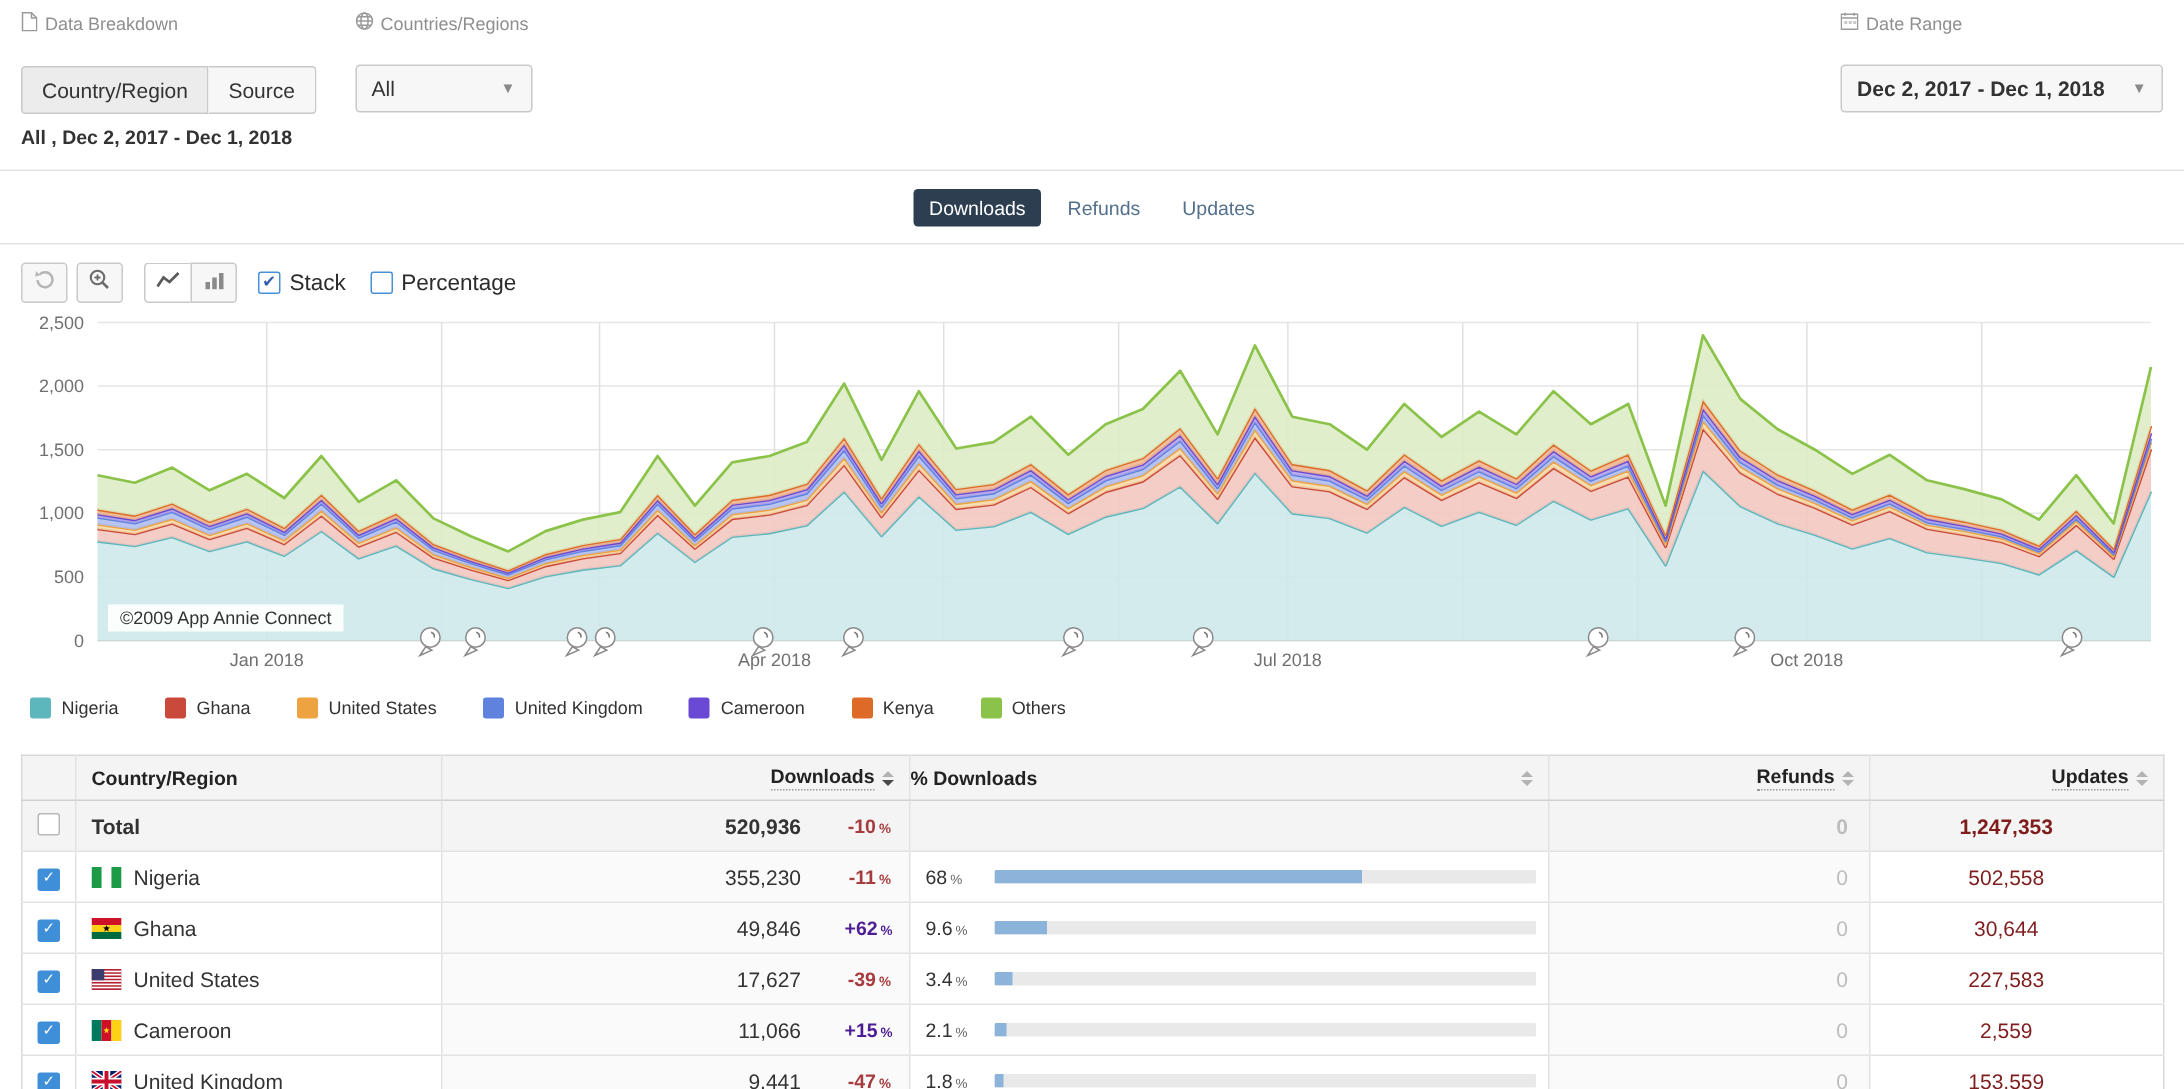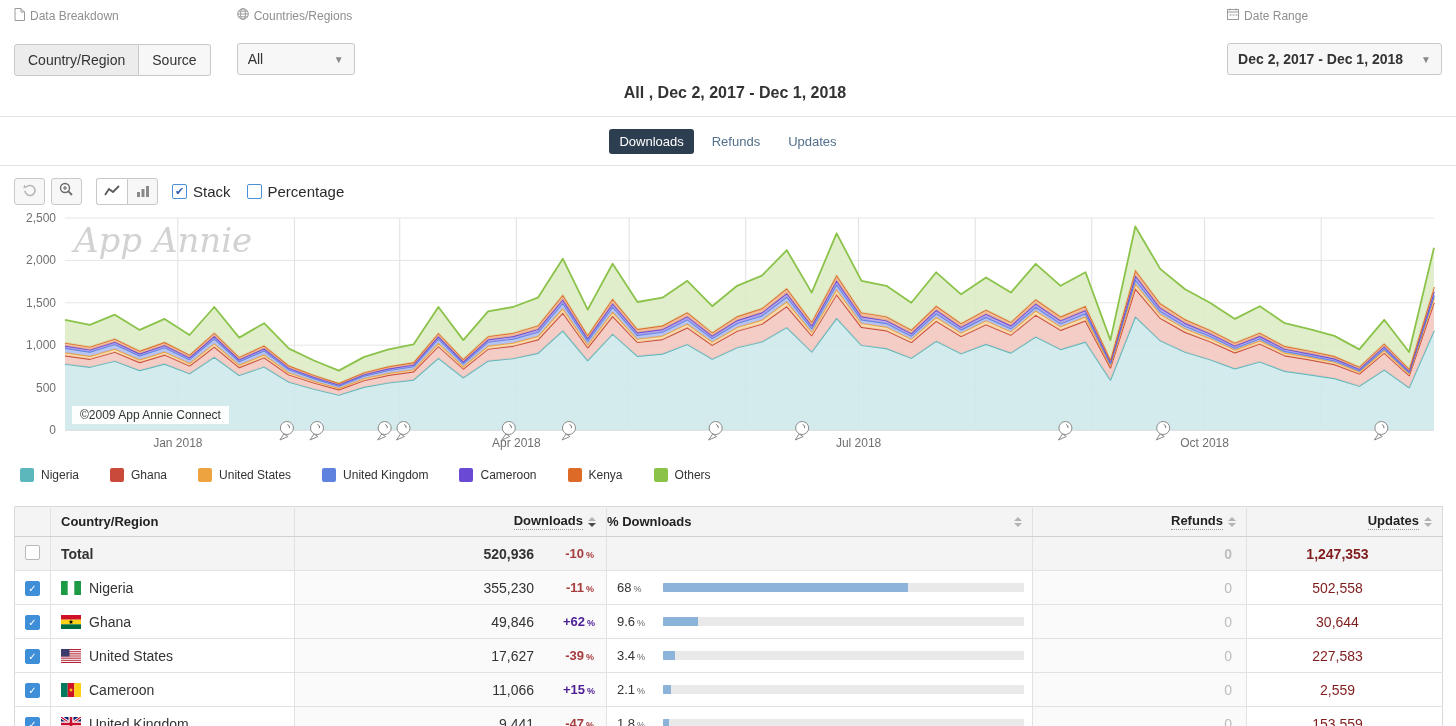--- a/index.html
+++ b/index.html
@@ -16,21 +16,21 @@
   .gbtn + .gbtn { border-left:none; }
   .gbtn:first-child { border-radius:3px 0 0 3px; }
   .gbtn:last-child { border-radius:0 3px 3px 0; }
   .gbtn.active { background:#ececec; }
   .select { display:inline-flex; align-items:center; justify-content:space-between; min-width:118px;
     font-size:14px; background:#f7f7f7; border:1px solid #c9c9c9; border-radius:3px; padding:7px 10px; cursor:pointer; }
   .select .caret { color:#8a8a8a; font-size:10px; margin-left:18px; }
   .spacer { flex:1; }
   .select.daterange { font-weight:bold; min-width:190px; }
 
-  .subtitle { font-size:16px; font-weight:bold; color:#333; margin:8px 0 0 14px;text-align:center; }
+  .subtitle { font-size:13px; font-weight:bold; color:#333; margin:8px 0 0 14px; }
 
   .rule { border-top:1px solid #e3e3e3; margin-top:14px; }
 
   
   .tabs-row { display:flex; justify-content:center; align-items:center; height:49px; border-bottom:1px solid #e3e3e3; }
   .tab { font-size:13px; color:#53708c; background:none; border:none; padding:5px 10px; cursor:pointer; font-family:inherit; }
   .tab.active { background:#2d3e50; color:#fff; border-radius:3px; }
   .tab + .tab { margin-left:8px; }
 
   
@@ -295,21 +295,20 @@
         <path d="M 1160.2087912087911 226 l -4 6 l 8 -3.5 z" fill="#fff" stroke="#8a8a8a"></path>
         <circle cx="1163.2087912087911" cy="220" r="6.5" fill="#fff" stroke="#8a8a8a"></circle>
         <path d="M 1163.7087912087911 216.5 q 2.6 0.8 2.1 3.6" fill="none" stroke="#777"></path>
       </g>
       <g>
         <path d="M 1378.3461538461538 226 l -4 6 l 8 -3.5 z" fill="#fff" stroke="#8a8a8a"></path>
         <circle cx="1381.3461538461538" cy="220" r="6.5" fill="#fff" stroke="#8a8a8a"></circle>
         <path d="M 1381.8461538461538 216.5 q 2.6 0.8 2.1 3.6" fill="none" stroke="#777"></path>
       </g>
     </svg>
-  <div class="watermark">App Annie</div>
   <div class="copyright">©2009 App Annie Connect</div>
 </div>
 
 <div class="legend">
     <span class="legend-item">
       <span class="sw" style="background:#5bb7bc"></span>
       <span class="lt">Nigeria</span>
     </span>
     <span class="legend-item">
       <span class="sw" style="background:#c94a3b"></span>

